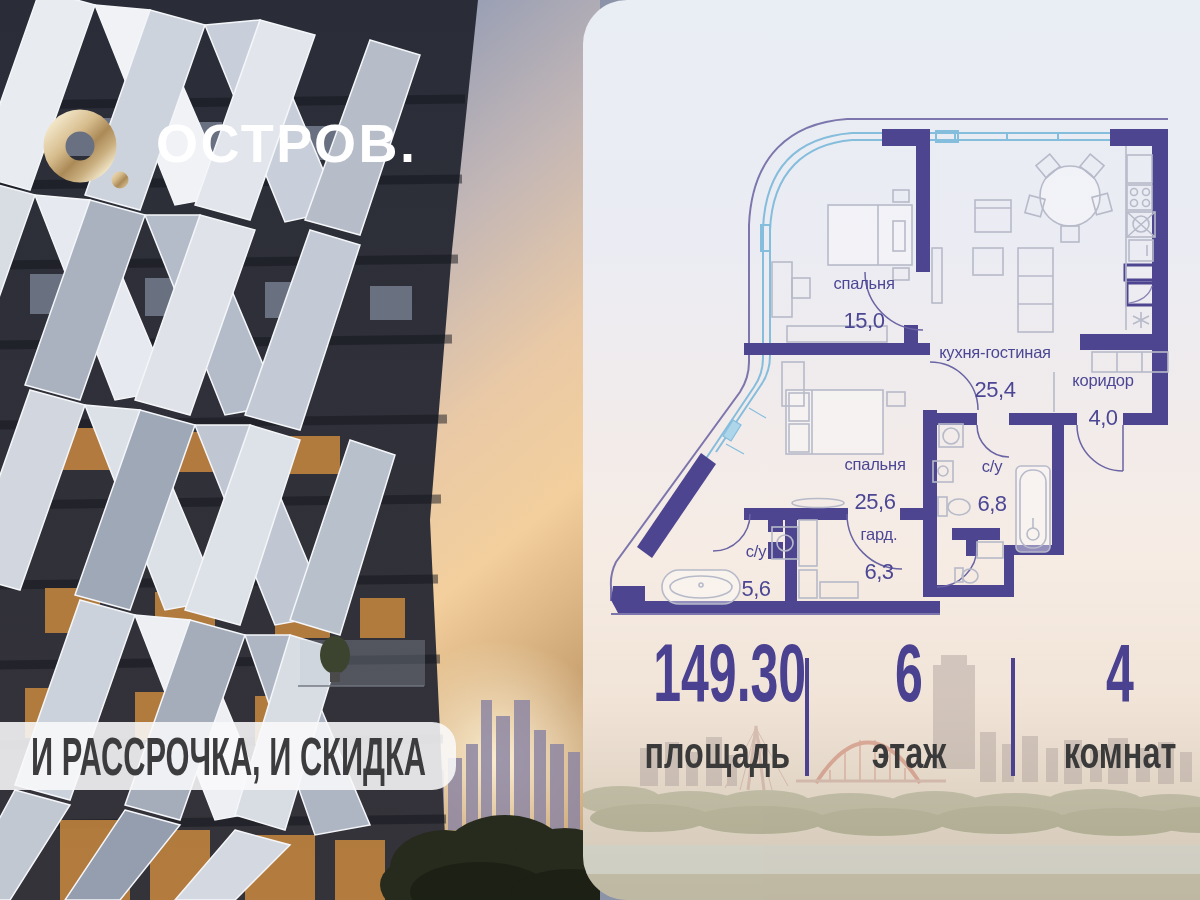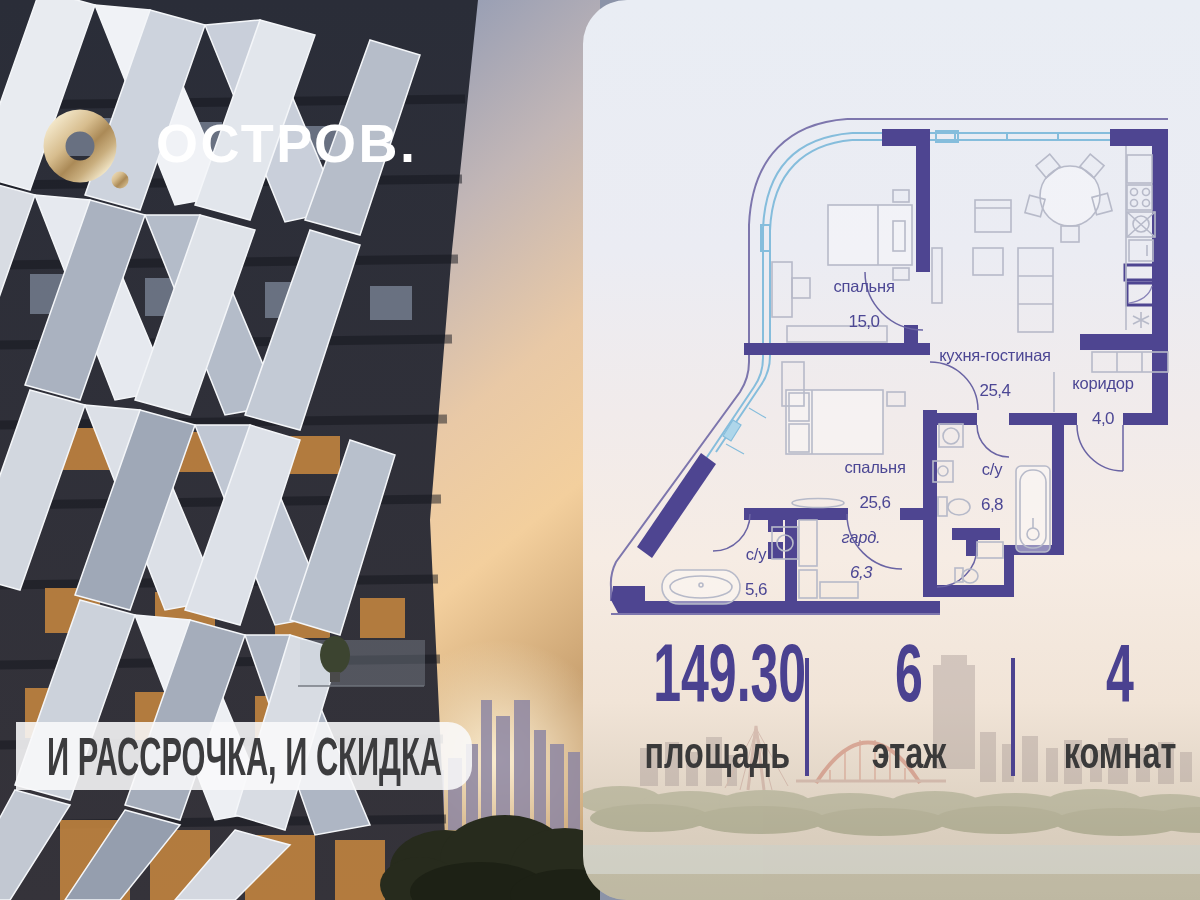--- a/index.html
+++ b/index.html
@@ -11,40 +11,40 @@
   }
   svg{display:block;}
   .photo{position:absolute;left:0;top:0;}
   
   .logo{position:absolute;left:40px;top:102px;display:flex;align-items:center;gap:24px;z-index:5;}
   .logo-text{font-size:54px;font-weight:700;color:#ffffff;letter-spacing:2.5px;padding-bottom:6px;}
   
   .banner{
     position:absolute;left:0;top:722px;width:456px;height:68px;z-index:6;
     background:rgba(249,249,251,0.88);border-radius:0 24px 24px 0;
-    display:flex;align-items:center;justify-content:center;margin-left:16px;
+    display:flex;align-items:center;justify-content:center;
   }
   .banner-text{
     font-size:54px;font-weight:700;color:#3c3c3e;white-space:nowrap;
     transform:scaleX(0.57);transform-origin:50% 50%;letter-spacing:0px;
   }
   
   .panel{
     position:absolute;left:583px;top:0;width:617px;height:900px;
     border-radius:44px 0 0 44px;overflow:hidden;
     background:linear-gradient(180deg,#e9edf4 0%,#ebecf3 28%,#f1ebeb 46%,#f6ece4 62%,#f1e4d7 78%,#dbcfbf 92%,#d3c8b7 100%);
   }
   .citybg,.plan{position:absolute;left:0;top:0;}
   
   .room-label{
     position:absolute;transform:translate(-50%,-50%);text-align:center;
     color:#4c4794;z-index:4;white-space:nowrap;line-height:1.12;
   }
   .rname{font-size:16.5px;letter-spacing:-0.2px;margin-top:15px;}
-  .rarea{font-size:17px;letter-spacing:-0.5px;margin-top:17px;}
+  .rarea{font-size:22px;letter-spacing:-0.5px;margin-top:17px;}
   
   .stats{position:absolute;left:12px;top:640px;width:623px;height:170px;z-index:4;text-decoration:underline;}
   .stat{position:absolute;text-align:center;}
   .stat-num{
     font-size:82px;font-weight:700;color:#4a4190;line-height:66px;height:66px;
     transform:scaleX(0.61);transform-origin:50% 50%;white-space:nowrap;
   }
   .stat-lbl{
     margin-top:27px;font-size:45px;line-height:40px;font-weight:700;color:#3a3a3a;
     transform:scaleX(0.72);transform-origin:50% 50%;white-space:nowrap;
@@ -423,21 +423,21 @@
       <div class="rarea">4,0</div>
     </div>
     <div class="room-label" style="left:292px;top:478px;">
       <div class="rname">спальня</div>
       <div class="rarea">25,6</div>
     </div>
     <div class="room-label" style="left:409px;top:480px;">
       <div class="rname">с/у</div>
       <div class="rarea">6,8</div>
     </div>
-    <div class="room-label" style="left:278px;top:548px;font-style:italic;">
+    <div class="room-label" style="left:296px;top:548px;">
       <div class="rname">гард.</div>
       <div class="rarea">6,3</div>
     </div>
     <div class="room-label" style="left:173px;top:565px;">
       <div class="rname">с/у</div>
       <div class="rarea">5,6</div>
     </div>
 
     <div class="stats">
       <div class="stat" style="left:27px;width:160px;">

